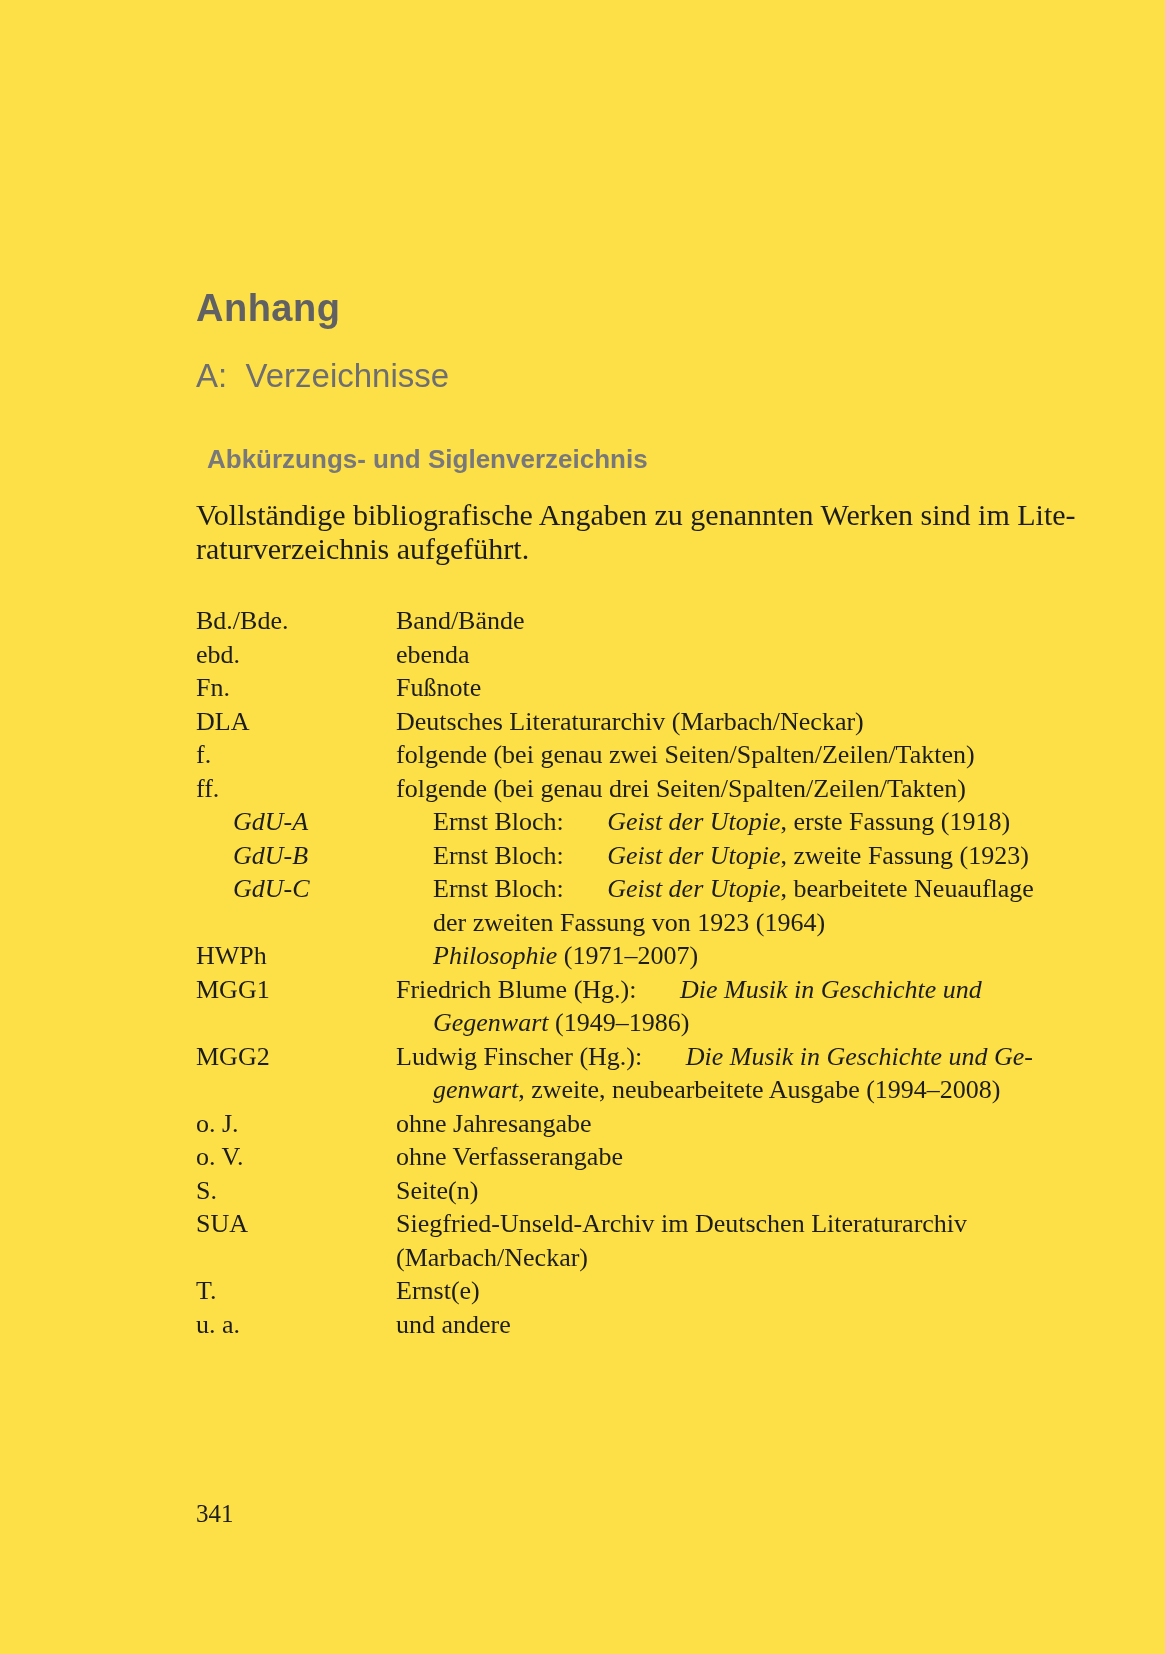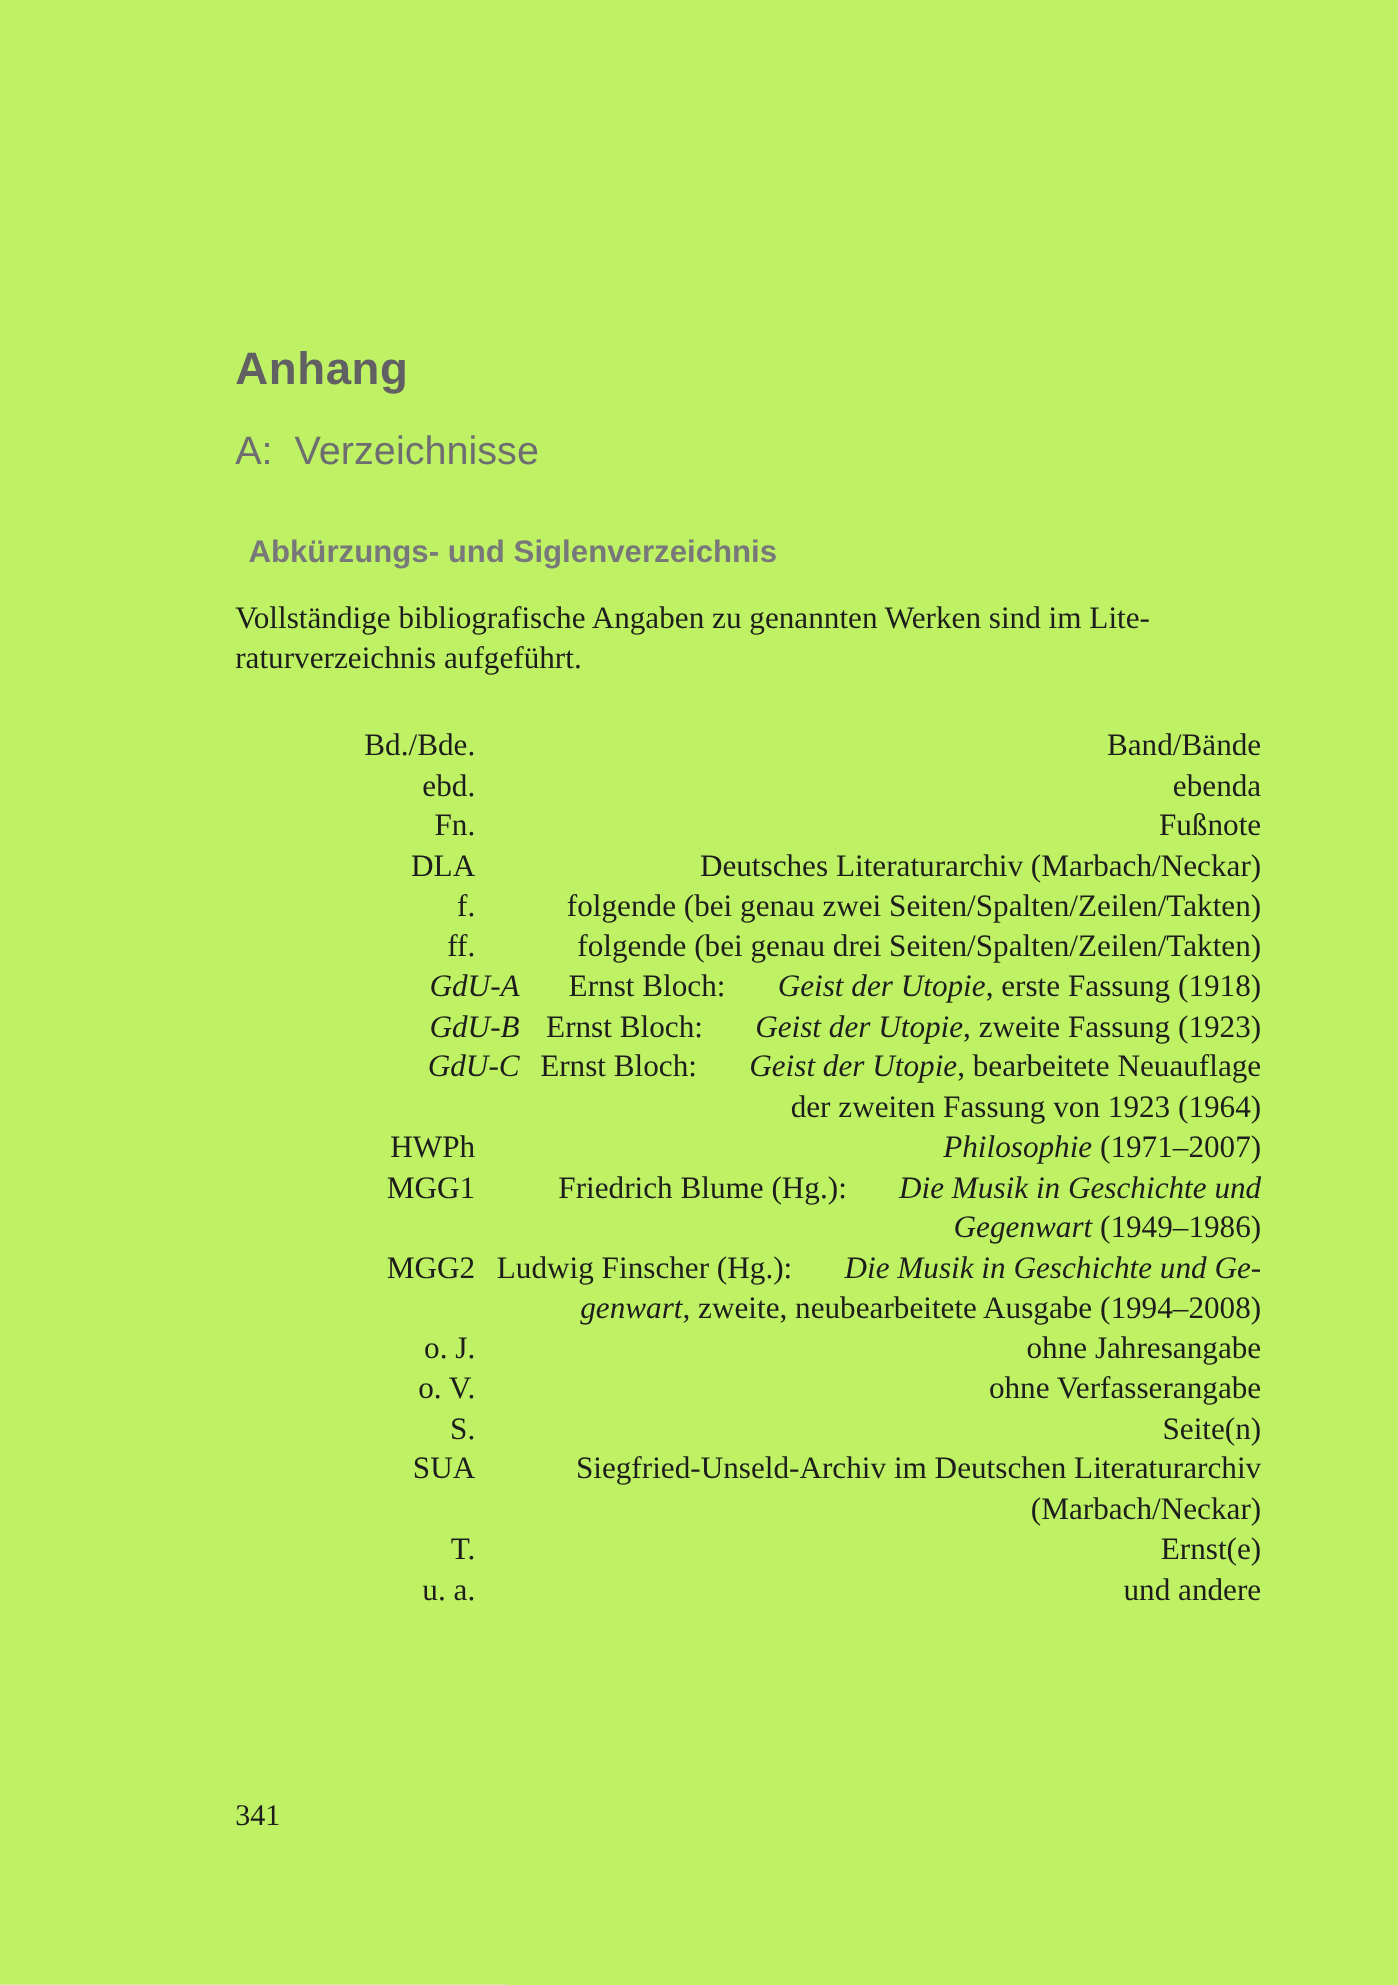--- a/index.html
+++ b/index.html
@@ -5,21 +5,21 @@
   html, body {
     margin: 0;
     padding: 0;
     background: #e8e8e8;
   }
   .page {
     position: relative;
     width: 1165px;
     height: 1654px;
     margin: 0 auto;
-    background: #bef264;
+    background: #fde047;
     overflow: hidden;
     font-family: "Liberation Serif", serif;
     color: #1d1d1b;
   }
   .content-anchor { position: absolute; left: 196px; width: 855px; }
 
   .title {
     top: 288px;
     margin: 0;
     font-family: "Liberation Sans", sans-serif;
@@ -44,33 +44,32 @@
     margin: 11px;
     font-family: "Liberation Sans", sans-serif;
     font-weight: 600;
     font-size: 26px;
     line-height: 1.1;
     color: #78787b;
   }
   .intro {
     top: 498px;
     margin: 0;
-    font-size: 26px;
+    font-size: 30px;
     line-height: 34px;
     white-space: pre;
   }
   .abbr-list {
     top: 604px;
     font-size: 26px;
     line-height: 33.5px;
   }
   .abbr-row {
     display: flex;
     align-items: flex-start;
-    text-align: right;
   }
   .abbr-term {
     flex: 0 0 200px;
     white-space: nowrap;
   }
   .abbr-def { flex: 1; }
   .abbr-def .line { white-space: nowrap; }
   .it { font-style: italic; margin-left: 37px; }
 
   .folio {

